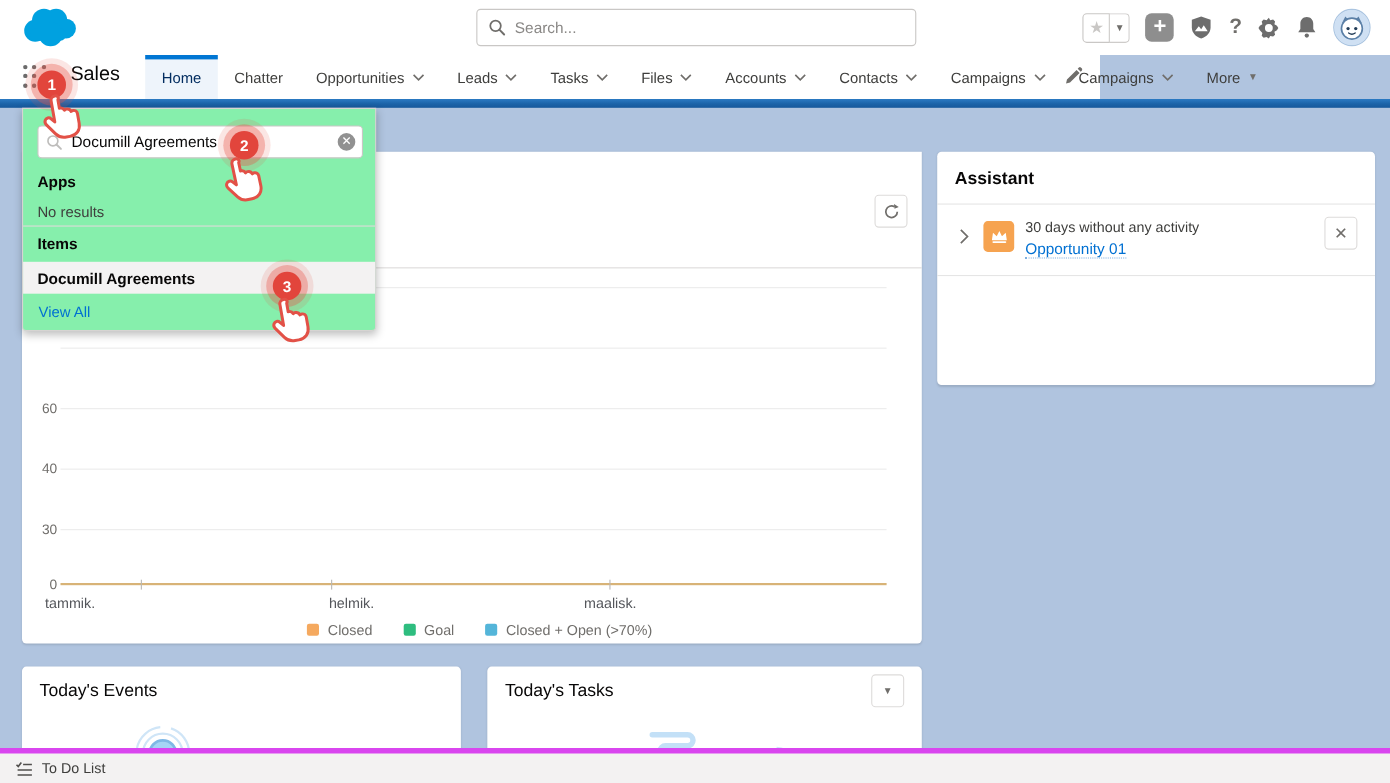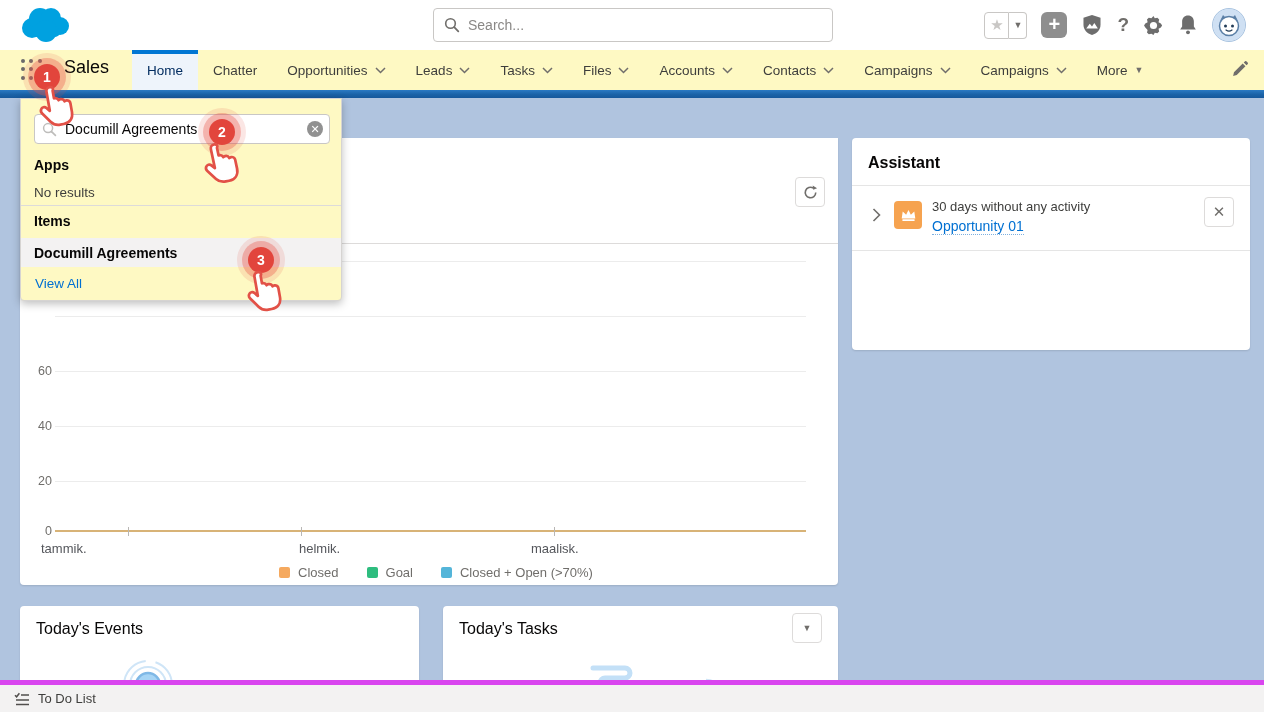--- a/index.html
+++ b/index.html
@@ -16,21 +16,21 @@
   .search-glass { position:absolute; left:11px; top:9px; }
   .hdr-icons { position:absolute; right:18px; top:0; height:50px; display:flex; align-items:center; gap:14px; }
   .fav-combo { display:flex; }
   .fav-star { width:25px; height:27px; border:1px solid #c9c7c5; border-radius:4px 0 0 4px; display:flex; align-items:center; justify-content:center; color:#c9c7c5; font-size:15px; background:#fff; }
   .fav-caret { width:18px; height:27px; border:1px solid #c9c7c5; border-left:none; border-radius:0 4px 4px 0; display:flex; align-items:center; justify-content:center; color:#706e6b; font-size:9px; background:#fff; }
   .plus-btn { width:26px; height:26px; background:#8e8e8e; border-radius:6px; color:#fff; font-size:20px; line-height:24px; text-align:center; font-weight:bold; }
   .q-help { color:#706e6b; font-size:19px; font-weight:bold; }
   .avatar { width:34px; height:34px; border-radius:50%; background:#d8e7f8; border:1px solid #aac4e0; overflow:hidden; position:relative; }
 
   
-  .navbar { position:absolute; left:0; top:50px; width:1264px; height:40px; background:#fef9c3; z-index:10;text-decoration:underline; }
+  .navbar { position:absolute; left:0; top:50px; width:1000px; height:40px; background:#ffffff; z-index:10;text-decoration:underline; }
   .waffle { position:absolute; left:21px; top:9px; width:22px; height:22px; display:grid; grid-template-columns:repeat(3,1fr); gap:3px; }
   .waffle i { width:4px; height:4px; border-radius:50%; background:#6b6b6b; }
   .app-name { position:absolute; left:64px; top:7px; font-size:18px; color:#080707; }
   .tabs { position:absolute; left:132px; top:0; height:40px; display:flex; }
   .tab { height:40px; display:flex; align-items:center; gap:7px; padding:0 15px; font-size:13.5px; color:#3e3e3c; cursor:pointer; position:relative; }
   .tab.active { background:#eef4fb; color:#032d60; }
   .tab.active::before { content:""; position:absolute; left:0; top:0; width:100%; height:4px; background:#0176d3; }
   .tab .caret-solid { font-size:9px; color:#706e6b; }
   .nav-pencil { position:absolute; right:16px; top:11px; }
 
@@ -48,21 +48,21 @@
   .gridline { position:absolute; left:35px; width:751px; border-bottom:1px solid #ececec; }
   .axis-base { position:absolute; left:35px; width:751px; top:392px; border-bottom:2px solid #d8b377; }
   .axis-tick { position:absolute; top:389px; width:1px; height:9px; background:#b9b7b5; }
   .ytick { position:absolute; left:4px; width:28px; text-align:right; font-size:12.5px; color:#706e6b; }
   .xtick { position:absolute; top:403px; font-size:13px; color:#54565b; }
   .legend { position:absolute; left:0; top:427px; width:100%; display:flex; justify-content:center; gap:28px;padding-left:14px; }
   .legend-item { display:flex; align-items:center; gap:8px; font-size:13px; color:#706e6b; }
   .legend-swatch { width:11px; height:11px; border-radius:2px; }
 
   
-  .launcher { position:absolute; left:20px; top:98px; width:322px; height:203px; background:#fef9c3; border:1px solid #d6d4d2; border-radius:0 0 4px 4px; box-shadow:0 3px 8px rgba(0,0,0,.25); z-index:50; }
+  .launcher { position:absolute; left:20px; top:98px; width:322px; height:203px; background:#86efac; border:1px solid #d6d4d2; border-radius:0 0 4px 4px; box-shadow:0 3px 8px rgba(0,0,0,.25); z-index:50; }
   .launcher-search { position:absolute; left:13px; top:15px; width:296px; height:30px; }
   .launcher-search input { width:100%; height:100%; border:1px solid #c9c7c5; border-radius:4px; padding:0 30px 0 30px; font-size:14px; color:#080707; font-family:inherit; outline:none; }
   .launcher-glass { position:absolute; left:8px; top:8px; opacity:.45; }
   .clear-btn { position:absolute; right:7px; top:7px; width:16px; height:16px; border-radius:50%; background:#919191; color:#fff; font-size:11px; line-height:16px; text-align:center; cursor:pointer; }
   .sec-label { position:absolute; left:13px; font-size:14px; font-weight:bold; color:#080707; }
   .no-results { position:absolute; left:13px; top:86px; font-size:13.5px; color:#3e3e3c; }
   .launcher-divider { position:absolute; left:0; top:106px; width:100%; border-bottom:1px solid #dddbda; }
   .launcher-row { position:absolute; left:0; top:139px; width:100%; height:29px; background:#f3f2f2; display:flex; align-items:center; padding-left:13px; font-size:14px; font-weight:bold; color:#080707; cursor:pointer; }
   .view-all { position:absolute; left:14px; top:177px; font-size:13.5px; color:#0070d2; cursor:pointer; }
 
@@ -245,21 +245,21 @@
     <div class="gridline" style="top:233px"></div>
     <div class="gridline" style="top:288px"></div>
     <div class="gridline" style="top:343px"></div>
     <div class="axis-base"></div>
     <div class="axis-tick" style="left:108px"></div>
     <div class="axis-tick" style="left:281px"></div>
     <div class="axis-tick" style="left:534px"></div>
 
     <div class="ytick" style="top:226px">60</div>
     <div class="ytick" style="top:281px">40</div>
-    <div class="ytick" style="top:336px">20</div>
+    <div class="ytick" style="top:336px">30</div>
     <div class="ytick" style="top:386px">0</div>
 
     <div class="xtick" style="left:21px">tammik.</div>
     <div class="xtick" style="left:279px">helmik.</div>
     <div class="xtick" style="left:511px">maalisk.</div>
 
     <div class="legend">
       <div class="legend-item">
         <span class="legend-swatch" style="background-color: rgb(245, 169, 95);"></span>
         <span>Closed</span>

